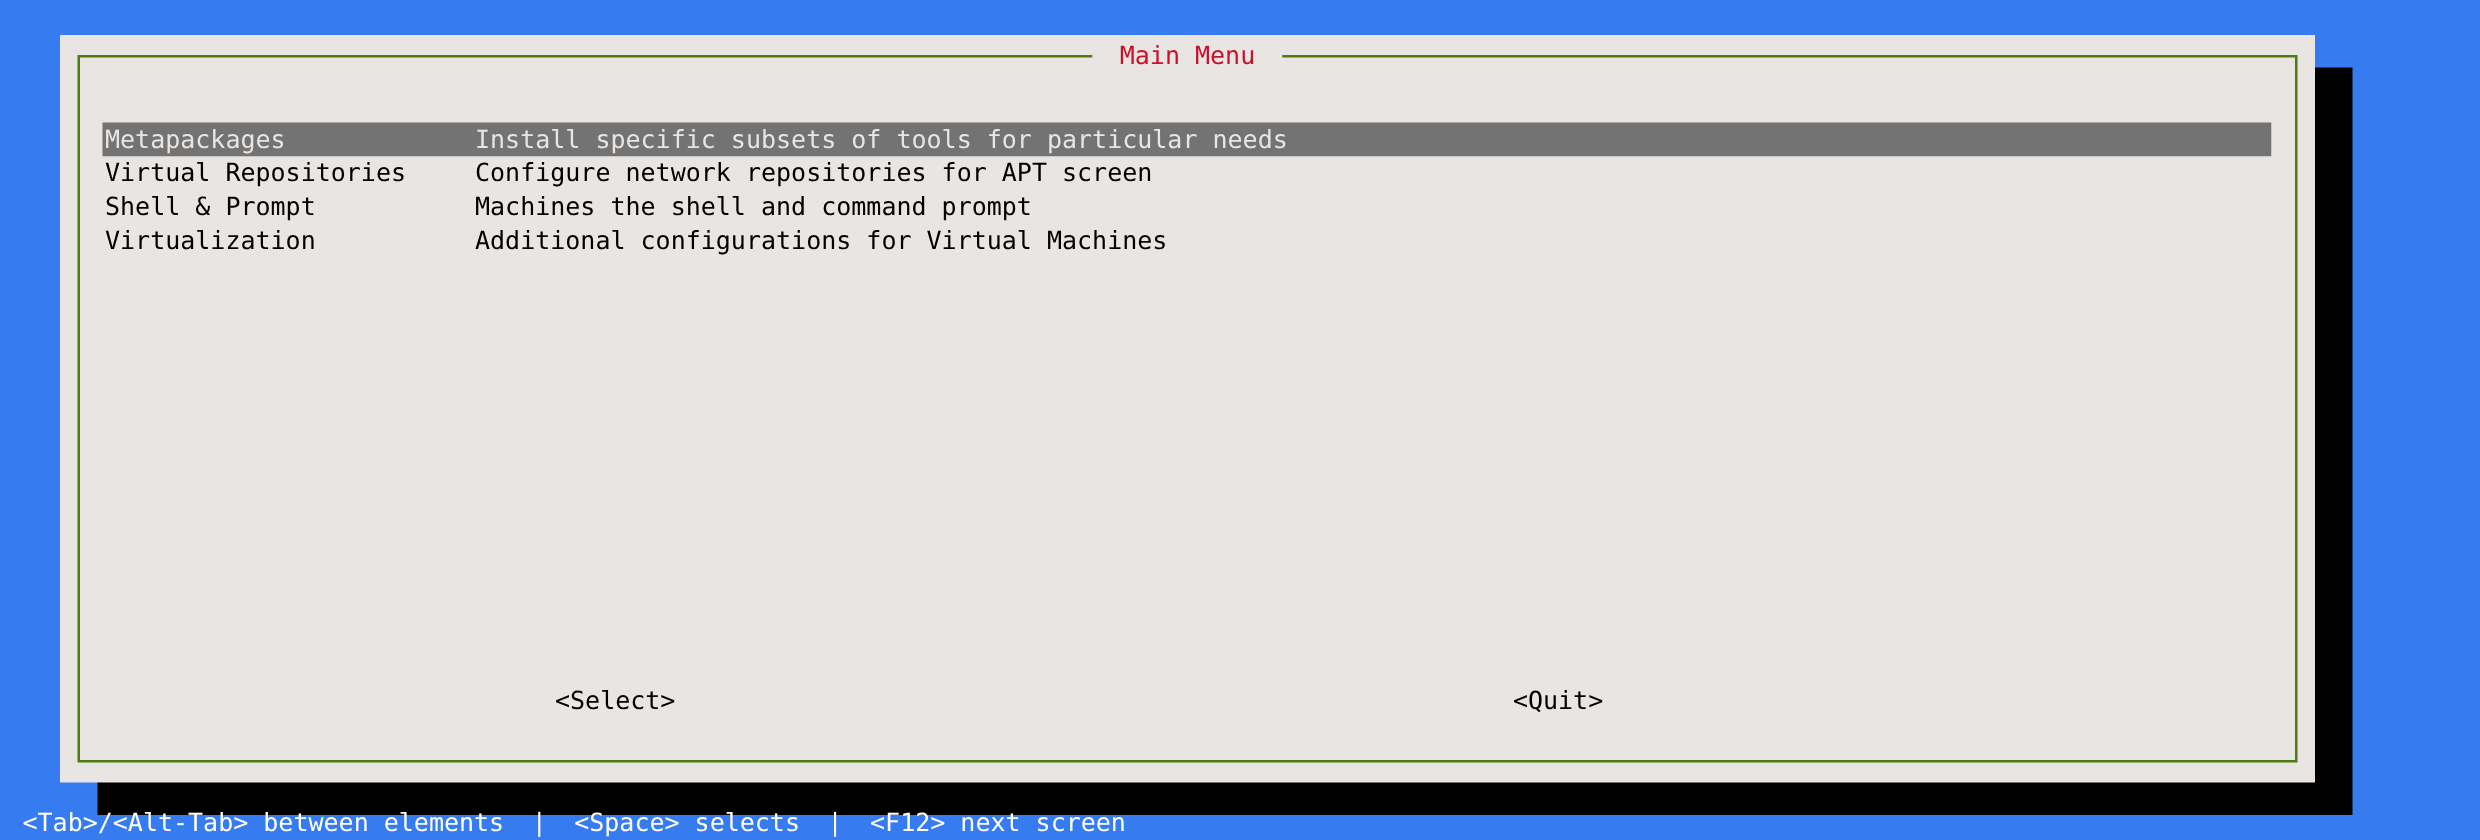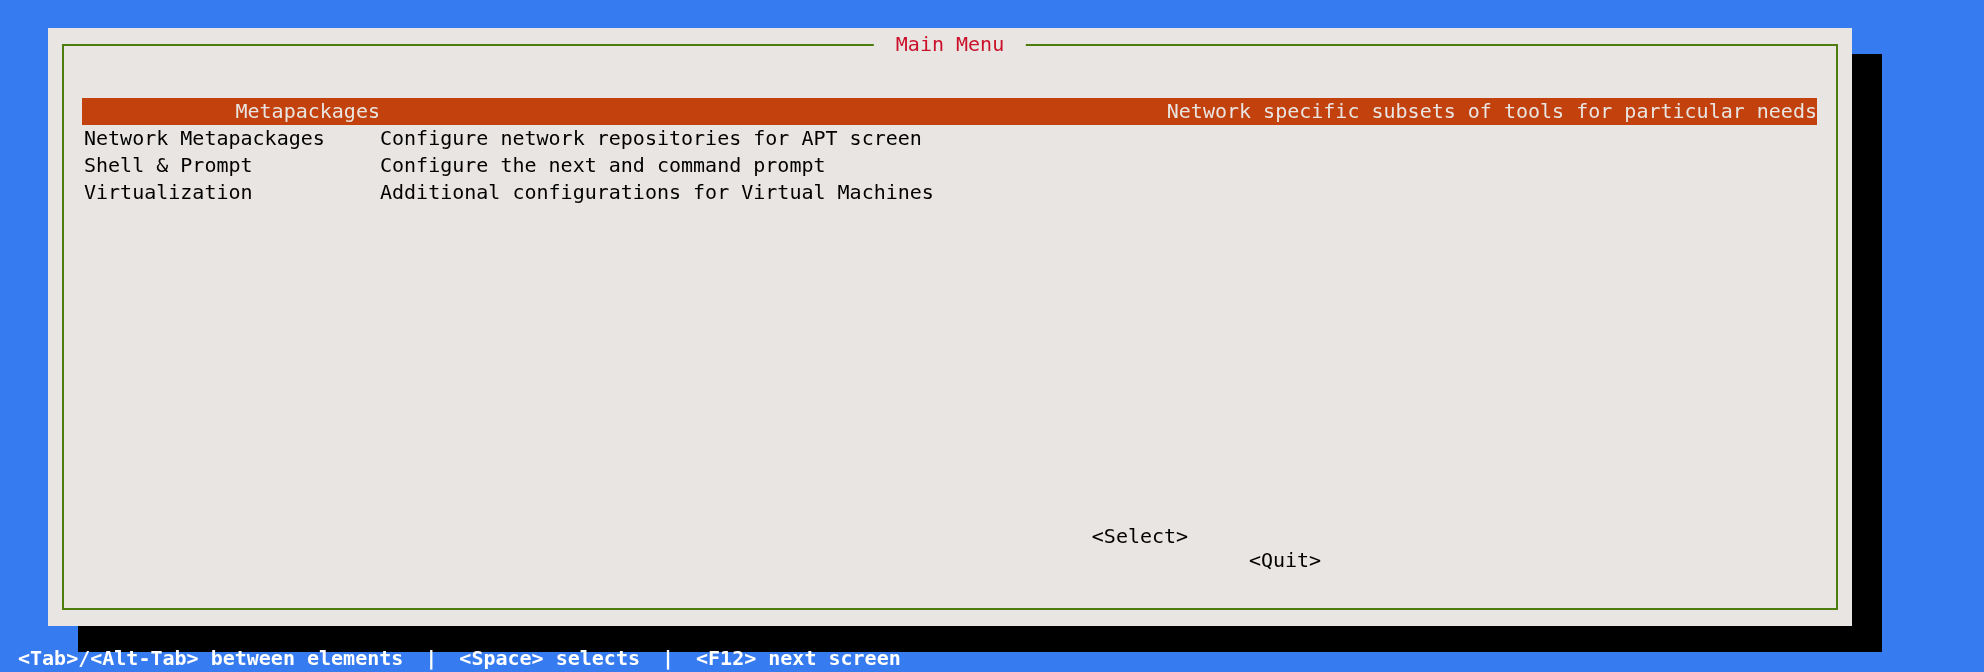--- a/index.html
+++ b/index.html
@@ -49,73 +49,71 @@
       top: 52px;
       left: 18px;
       right: 19px;
     }
     .menu-row {
       display: flex;
       white-space: pre;
       line-height: 27px;
       height: 27px;
     }
-    .menu-row.sel { background: #c2410c; color: #e9e5e2; text-align: right; }
+    .menu-row.sel { background: #737373; color: #e9e5e2; }
     .menu-label { width: 298px; padding-left: 2px; }
     .menu-desc { flex: 1; }
     .buttons {
       position: absolute;
       bottom: 36px;
       left: 0; right: 0;
       display: flex;
-      flex-direction: column;
     }
     .btn {
       white-space: pre;
       text-align: center;
     }
     .btn-select { margin-left: 380px; }
     .btn-quit { margin-left: 670px; }
     .foot {
       position: absolute;
       left: 0;
       bottom: 0;
       width: 100%;
       height: 28px;
       color: #fff;
       display: flex;
       align-items: center;
       white-space: pre;
       font-size: 20px;
       padding-left: 18px;
-      font-weight: bold;
     }
     .foot span.sep { margin: 0 22px; }
   </style>
 </head>
 <body>
 
 <div class="dialog-shadow"></div>
 
 <div class="dialog">
   <div class="dialog-border">
     <div class="title-wrap">Main Menu</div>
 
     <div class="menu-area">
       <div class="menu-row sel">
         <span class="menu-label">Metapackages</span>
-        <span class="menu-desc">Network specific subsets of tools for particular needs</span>
+        <span class="menu-desc">Install specific subsets of tools for particular needs</span>
       </div>
       <div class="menu-row">
-        <span class="menu-label">Network Metapackages</span>
+        <span class="menu-label">Virtual Repositories</span>
         <span class="menu-desc">Configure network repositories for APT screen</span>
       </div>
       <div class="menu-row">
         <span class="menu-label">Shell &amp; Prompt</span>
-        <span class="menu-desc">Configure the next and command prompt</span>
+        <span class="menu-desc">Machines the shell and command prompt</span>
       </div>
       <div class="menu-row">
         <span class="menu-label">Virtualization</span>
         <span class="menu-desc">Additional configurations for Virtual Machines</span>
       </div>
     </div>
 
     <div class="buttons">
       <span class="btn btn-select">&lt;Select&gt;</span>
       <span class="btn btn-quit">&lt;Quit&gt;</span>

